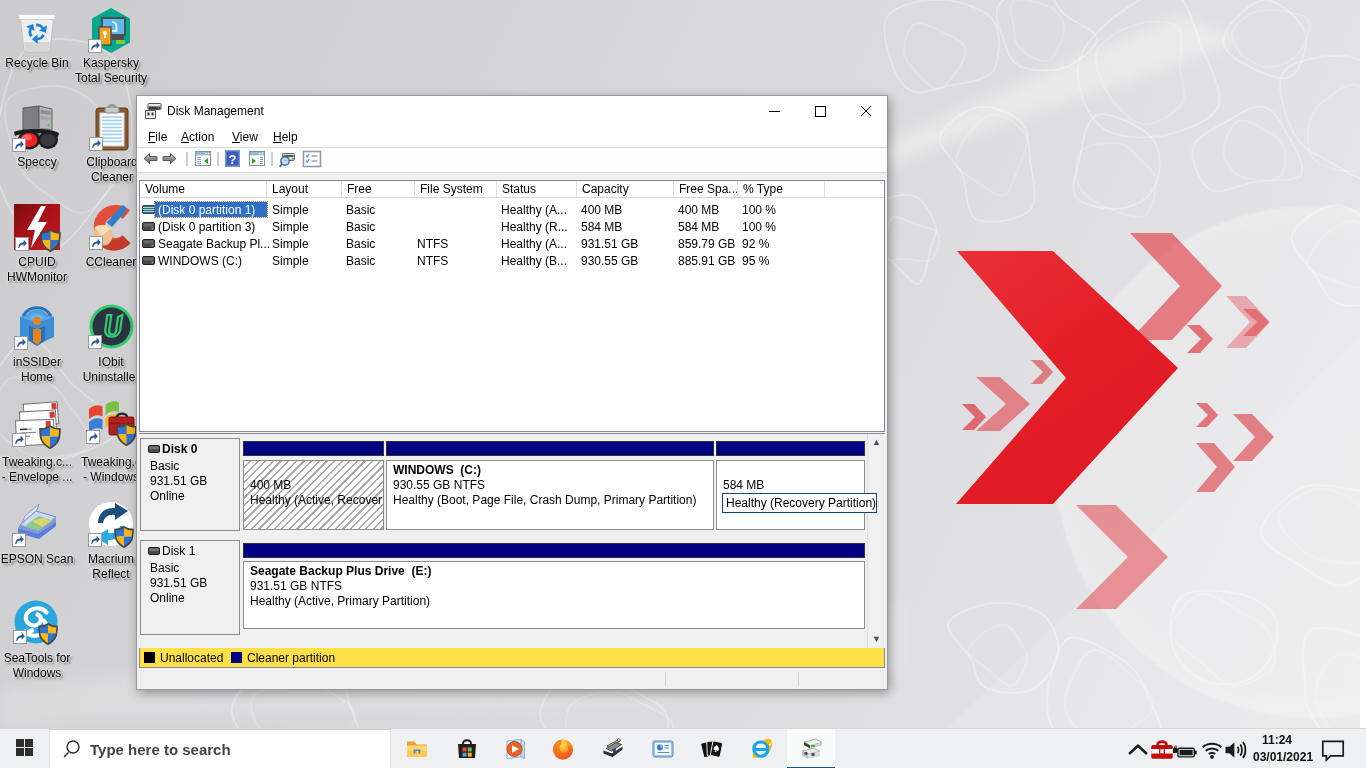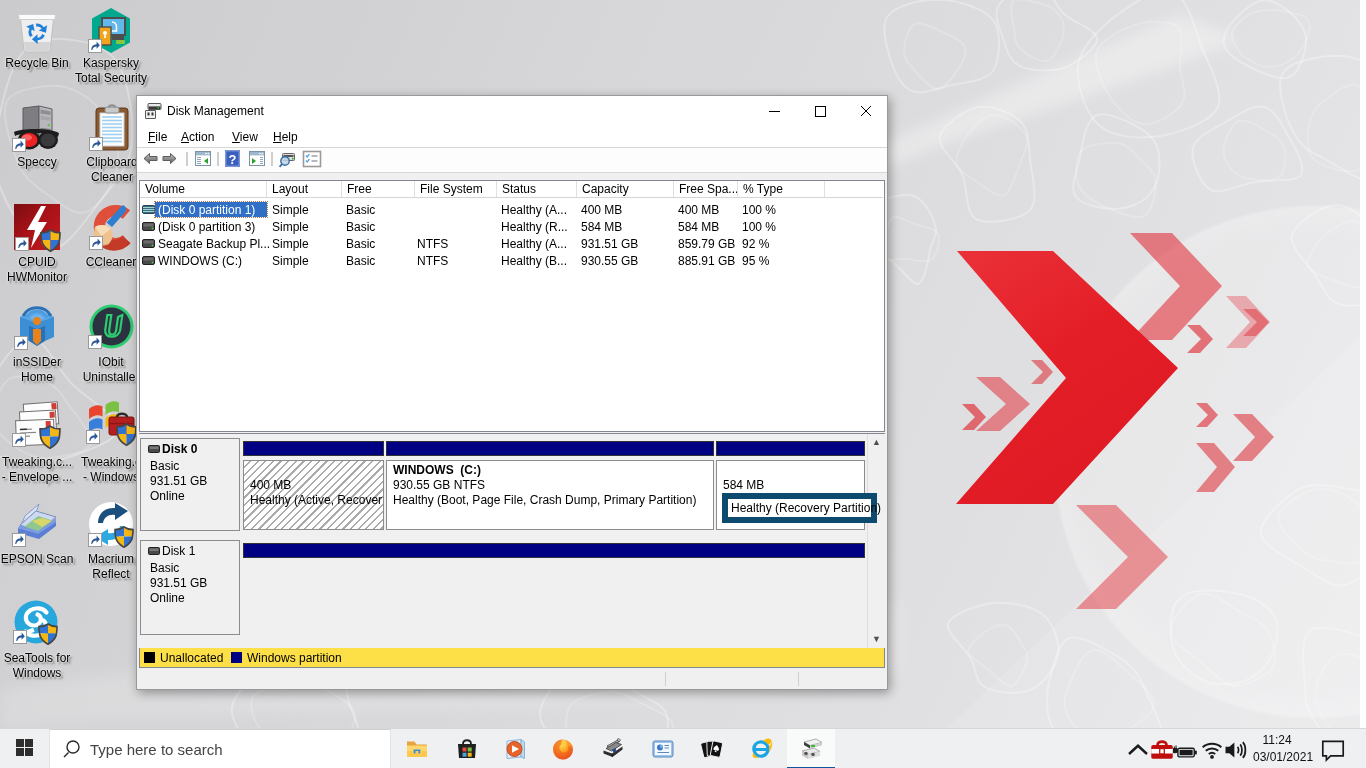--- a/index.html
+++ b/index.html
@@ -41,21 +41,21 @@
 .hatch { background:repeating-linear-gradient(135deg,#ffffff 0px,#ffffff 3.8px,#ababab 3.8px,#ababab 5.4px); }
 #legend { position:absolute; left:2px; top:552px; width:746px; height:20px; background:#fde047; border:1px solid #828790; border-top:none; }
 #statusbar { position:absolute; left:0; top:572px; width:750px; height:21px; background:#f0f0f0; }
 .lsq { position:absolute; top:4px; width:11px; height:11px; }
 
 
 #vscroll { position:absolute; left:730px; top:338px; width:17px; height:215px; background:#f0f0f0; border-left:1px solid #dedede; }
 .sarr { position:absolute; left:0; width:17px; height:17px; background:#f0f0f0; color:#505050; font-size:9px; text-align:center; line-height:17px; }
 
 
-#taskbar { position:absolute; left:0; top:728px; width:1366px; height:40px; background:#eef0f1; border-top:1px solid #d5d7d8; }
+#taskbar { position:absolute; left:0; top:728px; width:1366px; height:40px; background:#eef0f1; border-top:1px solid #d5d7d8;font-weight:bold; }
 #searchbox { position:absolute; left:49px; top:0px; width:342px; height:40px; background:#fff; border:1px solid #e3e3e3; border-top:1px solid #cfcfcf; }
 #searchtext { position:absolute; left:40px; top:11px; font-size:15px; color:#444; }
 .tbicon { position:absolute; top:8px; width:24px; height:24px; }
 #activebtn { position:absolute; left:787px; top:0; width:48px; height:40px; background:#f9fafa; border-bottom:2px solid #10549b; }
 #tray { position:absolute; left:0; top:0; width:1366px; height:40px; pointer-events:none; }
 #clock { position:absolute; left:1253px; top:3px; width:48px; text-align:center; font-size:12px; line-height:17px; color:#101010; }
 </style>
 </head>
 <body>
 <div id="screen">
@@ -508,41 +508,44 @@
       <div class="pbar" style="left:577px;top:7px;width:149px"></div>
       <div class="pbox hatch" style="left:104px;top:26px;width:141px;height:70px">
         <br>400 MB<br>Healthy (Active, Recove<span style="letter-spacing:-2px">r</span>
       </div>
       <div class="pbox" style="left:247px;top:26px;width:328px;height:70px">
         <b>WINDOWS&nbsp; (C:)</b><br>930.55 GB NTFS<br>Healthy (Boot, Page File, Crash Dump, Primary Partition)
       </div>
       <div class="pbox" style="left:577px;top:26px;width:149px;height:70px">
         <br>584 MB
       </div>
-      <div style="position:absolute;left:583px;top:59px;width:155px;height:18px;background:#fff;border:6px solid #0c4a6e;padding:2px 0 16px 3px;white-space:nowrap;z-index:5">Healthy (Recovery Partition)</div>
+      <div style="position:absolute;left:583px;top:59px;width:155px;height:18px;background:#fff;border:1px solid #0c4a6e;padding:2px 0 16px 3px;white-space:nowrap;z-index:5">Healthy (Recovery Partition)</div>
 
       <div class="dpanel" style="top:106px;height:95px">
         <svg width="12" height="8" viewBox="0 0 12 8" style="position:absolute;left:7px;top:6px">
           <rect x="0.5" y="0.5" width="11" height="7" rx="1" fill="#4a4a4a" stroke="#222"></rect>
           <rect x="1.5" y="1.5" width="9" height="2.5" fill="#777"></rect>
         </svg>
         <div style="position:absolute;left:21px;top:3px;font-weight:normal">Disk 1</div>
         <div style="position:absolute;left:9px;top:20px">Basic<br>931.51 GB<br>Online</div>
       </div>
       <div class="pbar" style="left:104px;top:109px;width:622px"></div>
+      <div class="pbox" style="left:104px;top:127px;width:622px;height:68px">
+        <b>Seagate Backup Plus Drive&nbsp; (E:)</b><br>931.51 GB NTFS<br>Healthy (Active, Primary Partition)
+      </div>
     </div>
     <div id="vscroll">
       <div class="sarr" style="top:0">▲</div>
       <div class="sarr" style="top:197px">▼</div>
     </div>
     <div id="legend">
       <div class="lsq" style="left:4px; background:#000;"></div>
       <span style="position:absolute;left:20px;top:3px">Unallocated</span>
       <div class="lsq" style="left:91px; background:#000082;"></div>
-      <span style="position:absolute;left:107px;top:3px">Windows partition</span>
+      <span style="position:absolute;left:107px;top:3px">Cleaner partition</span>
     </div>
     <div id="statusbar">
       <div style="position:absolute;left:528px;top:4px;height:14px;border-left:1px solid #d0d0d0"></div>
       <div style="position:absolute;left:661px;top:4px;height:14px;border-left:1px solid #d0d0d0"></div>
     </div>
   </div>
 
   <div id="taskbar">
     <svg width="17" height="17" viewBox="0 0 17 17" style="position:absolute;left:16px;top:10px">
       <rect x="0" y="0" width="8" height="8" fill="#2d2d2d"></rect>

